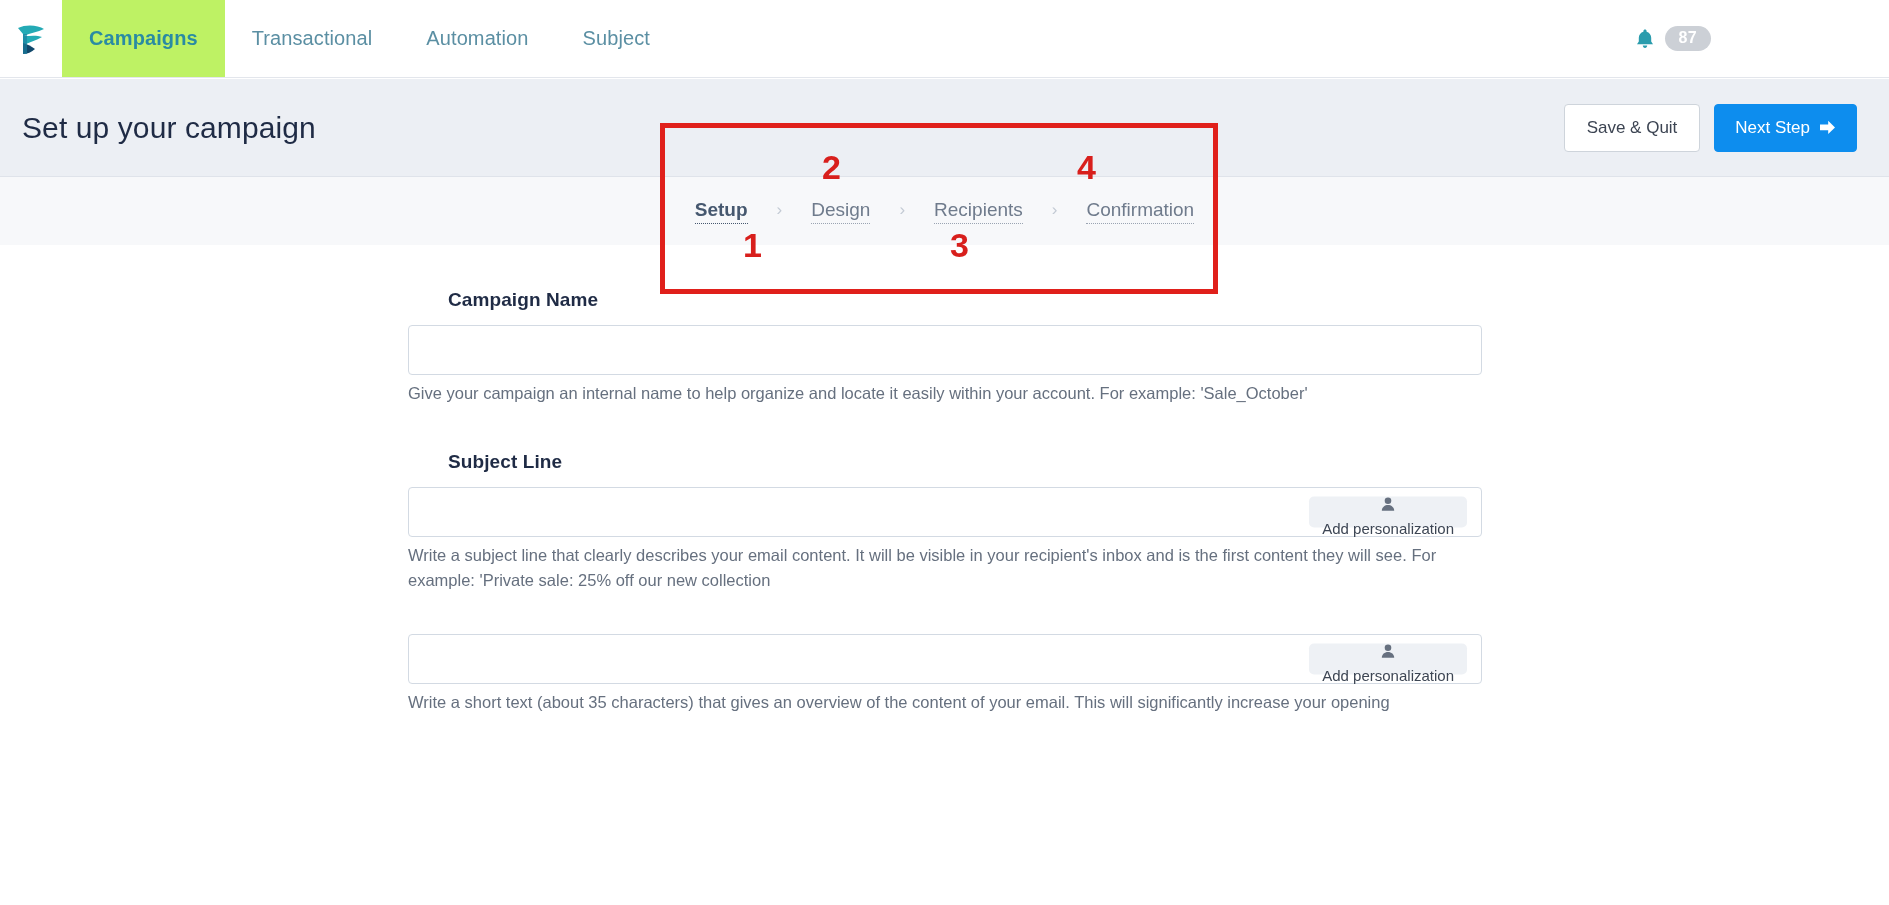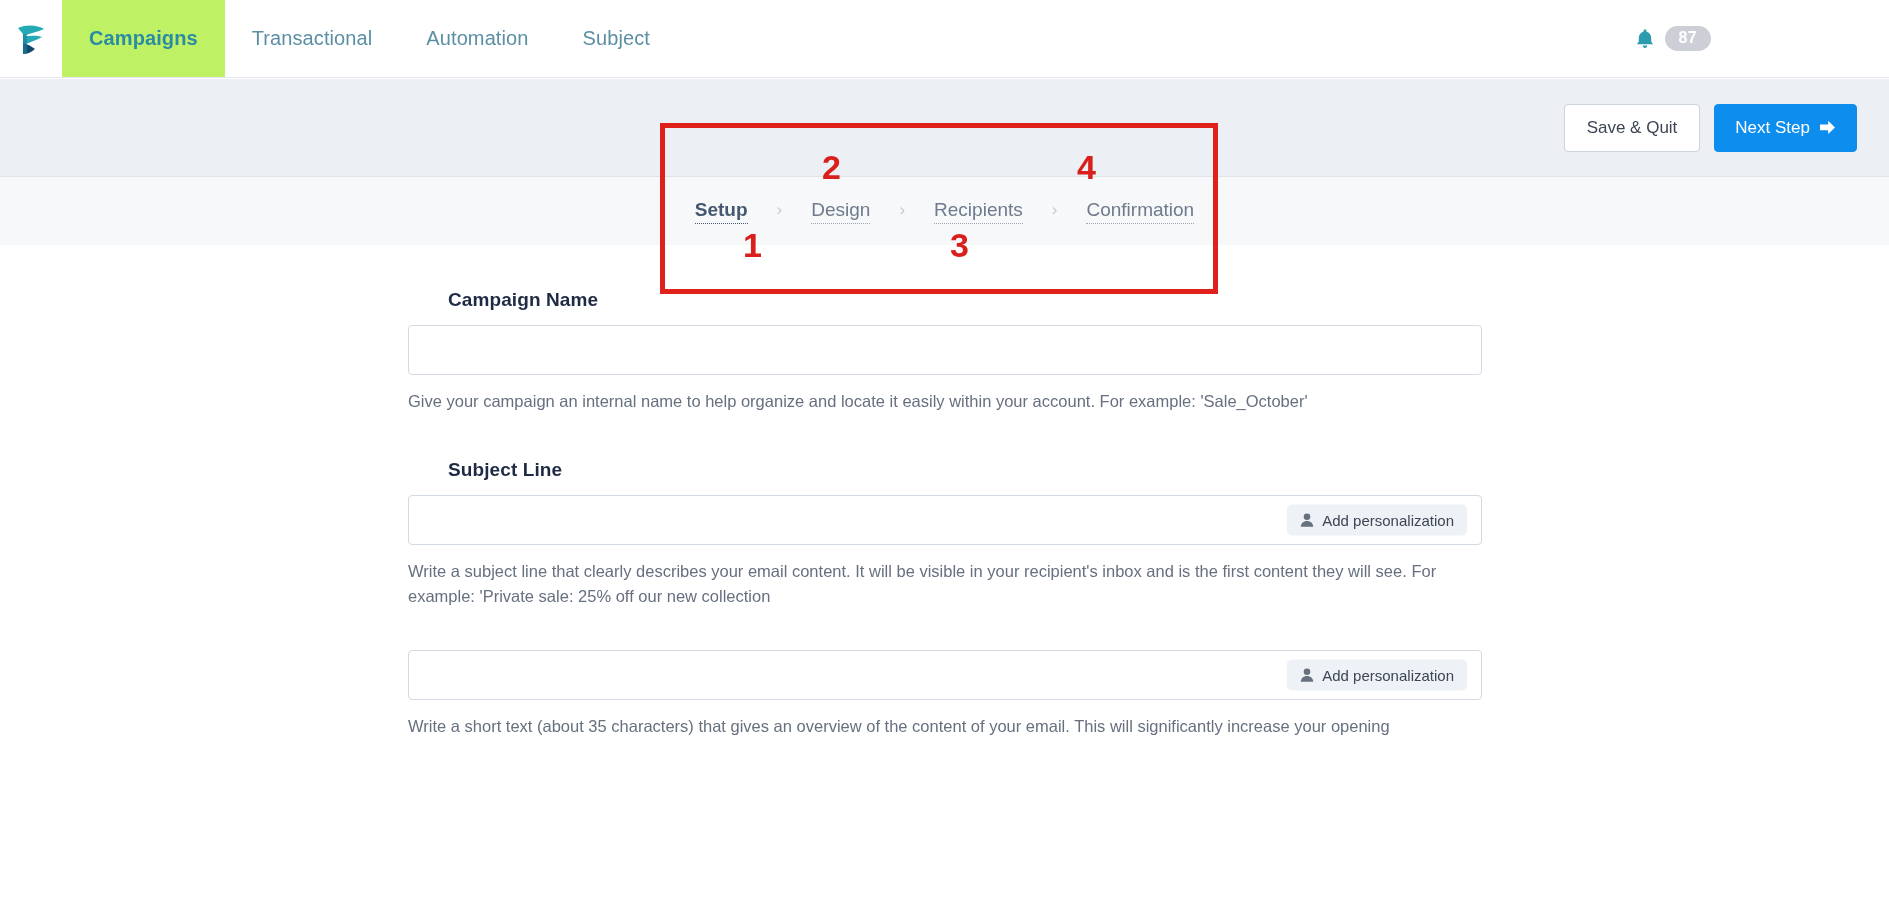--- a/index.html
+++ b/index.html
@@ -198,24 +198,25 @@
     border: 0;
     border-radius: 5px;
     height: 31px;
     padding: 0 13px;
     display: inline-flex; align-items: center; gap: 8px;
     font-size: 15px;
     color: #3d4654;
     font-family: "Liberation Sans", sans-serif;
     cursor: pointer;
     white-space: nowrap;
+    flex-direction: column;
   }
   .person-icon { display: block; flex: 0 0 auto; }
   .helper {
-    margin-top: 14px;
+    margin-top: 6px;
     font-size: 16.5px;
     line-height: 1.55;
     color: #66707f;
   }
 
   
   .annot-box {
     position: absolute;
     left: 660px; top: 123px;
     width: 558px; height: 171px;
@@ -270,20 +271,21 @@
         <svg class="bell-icon" width="20" height="22" viewBox="0 0 20 22">
           <path d="M10 1.5 C10.9 1.5 11.6 2.2 11.6 3.1 L11.6 3.7 C14.3 4.4 16.2 6.9 16.2 9.8 L16.2 13.4 L18 16.3 L2 16.3 L3.8 13.4 L3.8 9.8 C3.8 6.9 5.7 4.4 8.4 3.7 L8.4 3.1 C8.4 2.2 9.1 1.5 10 1.5 Z" fill="#2a9cad"></path>
           <path d="M7.8 17.6 L12.2 17.6 C12.2 18.9 11.2 20 10 20 C8.8 20 7.8 18.9 7.8 17.6 Z" fill="#2a9cad"></path>
         </svg>
       </span>
       <span class="badge">87</span>
     </div>
   </div>
 
   <div class="page-header">
+    <div class="page-title">Set up your campaign</div>
     <div class="header-actions">
       <button class="btn btn-secondary">
         <span>Save &amp; Quit</span>
       </button>
       <button class="btn btn-primary">
         <span>Next Step</span>
         <svg class="arrow-icon" width="17" height="15" viewBox="0 0 17 15">
           <path d="M9.2 0.8 L16 7.4 L9.2 14 L9.2 10.3 L1 10.3 L1 4.5 L9.2 4.5 Z" fill="#ffffff"></path>
         </svg>
       </button>

